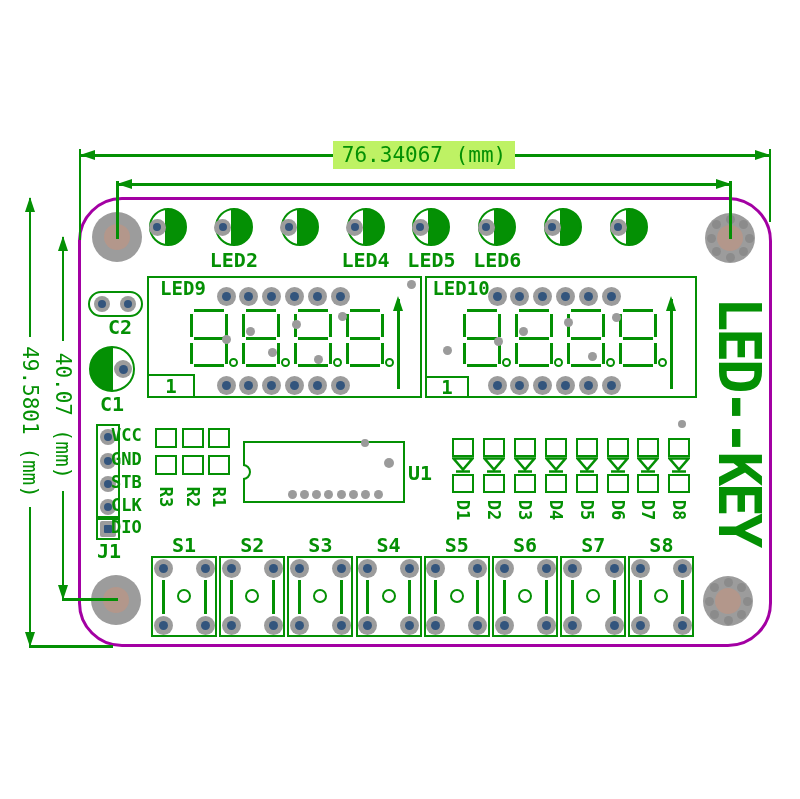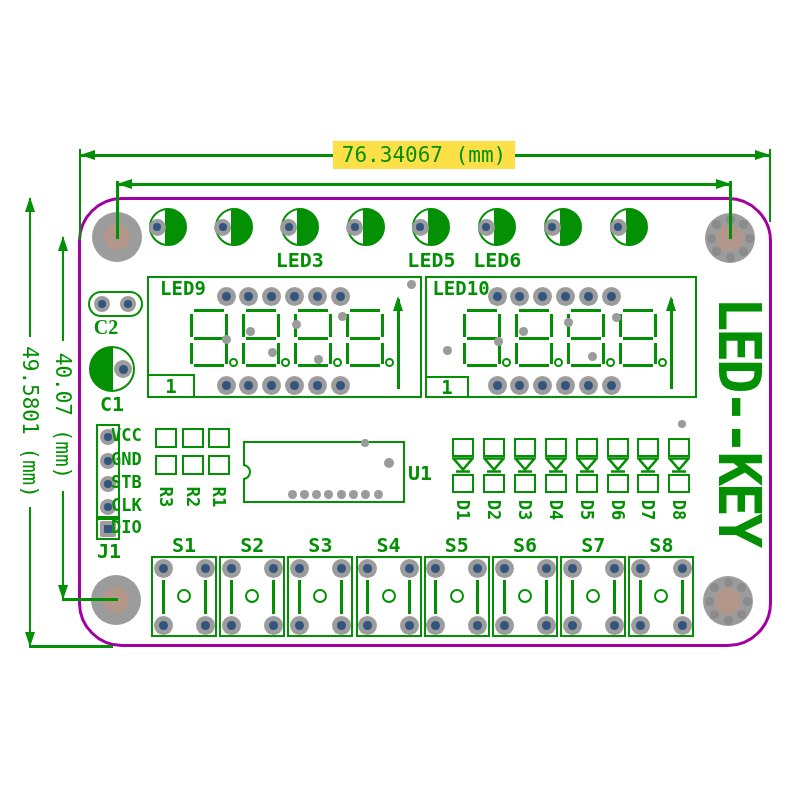--- a/index.html
+++ b/index.html
@@ -45,21 +45,21 @@
       <div class="abs" style="left: 7.06497px; top: 33.935px; width: 9px; height: 9px; background: var(--holedot); border-radius: 50%;"></div>
       <div class="abs" style="left: 1.5px; top: 20.5px; width: 9px; height: 9px; background: var(--holedot); border-radius: 50%;"></div>
       <div class="abs" style="left: 7.06497px; top: 7.06497px; width: 9px; height: 9px; background: var(--holedot); border-radius: 50%;"></div>
       <div class="abs" style="left: 20.5px; top: 1.5px; width: 9px; height: 9px; background: var(--holedot); border-radius: 50%;"></div>
       <div class="abs" style="left: 33.935px; top: 7.06497px; width: 9px; height: 9px; background: var(--holedot); border-radius: 50%;"></div>
       <div class="abs" style="left: 12px; top: 12px; width: 26px; height: 26px; background: var(--holetan); border-radius: 50%;"></div>
     </div>
     <div class="abs gline" style="left: 80px; top: 154px; width: 690px; height: 2.5px;"></div>
     <div class="abs" style="width: 0px; height: 0px; left: 80px; top: 150px; border-top: 5px solid transparent; border-bottom: 5px solid transparent; border-right: 15px solid var(--green);"></div>
     <div class="abs" style="width: 0px; height: 0px; left: 755px; top: 150px; border-top: 5px solid transparent; border-bottom: 5px solid transparent; border-left: 15px solid var(--green);"></div>
-    <div class="abs dim ctr" style="left: 333px; top: 141px; width: 182px; height: 28px; line-height: 28px; font-size: 21px; background: #fde047; text-align: center;">76.34067 (mm)</div>
+    <div class="abs dim ctr" style="left: 333px; top: 141px; width: 182px; height: 28px; line-height: 28px; font-size: 21px; background: #bef264; text-align: center;">76.34067 (mm)</div>
     <div class="abs gline" style="left: 117px; top: 183px; width: 614px; height: 2.5px;"></div>
     <div class="abs" style="width: 0px; height: 0px; left: 117px; top: 179px; border-top: 5px solid transparent; border-bottom: 5px solid transparent; border-right: 15px solid var(--green);"></div>
     <div class="abs" style="width: 0px; height: 0px; left: 716px; top: 179px; border-top: 5px solid transparent; border-bottom: 5px solid transparent; border-left: 15px solid var(--green);"></div>
     <div class="abs gline" style="left: 78.5px; top: 149px; width: 2.5px; height: 91px;"></div>
     <div class="abs gline" style="left: 768.5px; top: 149px; width: 2.5px; height: 73px;"></div>
     <div class="abs gline" style="left: 116px; top: 181px; width: 2.5px; height: 58px;"></div>
     <div class="abs gline" style="left: 729px; top: 181px; width: 2.5px; height: 58px;"></div>
     <div class="abs gline" style="left: 28.5px; top: 198px; width: 2.5px; height: 448px;"></div>
     <div class="abs" style="width: 0px; height: 0px; left: 24.5px; top: 197px; border-left: 5px solid transparent; border-right: 5px solid transparent; border-bottom: 15px solid var(--green);"></div>
     <div class="abs" style="width: 0px; height: 0px; left: 24.5px; top: 632px; border-left: 5px solid transparent; border-right: 5px solid transparent; border-top: 15px solid var(--green);"></div>
@@ -71,29 +71,30 @@
     <div class="abs dim ctr" style="left: -12px; top: 402px; width: 150px; height: 28px; line-height: 28px; font-size: 21px; background: rgb(255, 255, 255); transform: rotate(90deg);">40.07 (mm)</div>
     <div class="abs gline" style="left: 62px; top: 597.5px; width: 56px; height: 3px;"></div>
     <div class="abs" style="left: 149px; top: 208px; width: 38px; height: 38px; border: 2px solid var(--green); border-radius: 50%; background: linear-gradient(90deg,#fff 0 42%,var(--green) 42%);"></div>
     <div class="abs" style="left: 148.5px; top: 218.5px; width: 17px; height: 17px; background: var(--padgray); border-radius: 50%;">
       <div class="abs" style="left: 4.5px; top: 4.5px; width: 8px; height: 8px; background: var(--padblue); border-radius: 50%;"></div>
     </div>
     <div class="abs" style="left: 214.86px; top: 208px; width: 38px; height: 38px; border: 2px solid var(--green); border-radius: 50%; background: linear-gradient(90deg,#fff 0 42%,var(--green) 42%);"></div>
     <div class="abs" style="left: 214.36px; top: 218.5px; width: 17px; height: 17px; background: var(--padgray); border-radius: 50%;">
       <div class="abs" style="left: 4.5px; top: 4.5px; width: 8px; height: 8px; background: var(--padblue); border-radius: 50%;"></div>
     </div>
+    <div class="abs gl ctr" style="left: 158.86px; top: 247px; width: 150px; height: 26px; line-height: 26px; font-size: 20px;">LED2</div>
     <div class="abs" style="left: 280.72px; top: 208px; width: 38px; height: 38px; border: 2px solid var(--green); border-radius: 50%; background: linear-gradient(90deg,#fff 0 42%,var(--green) 42%);"></div>
     <div class="abs" style="left: 280.22px; top: 218.5px; width: 17px; height: 17px; background: var(--padgray); border-radius: 50%;">
       <div class="abs" style="left: 4.5px; top: 4.5px; width: 8px; height: 8px; background: var(--padblue); border-radius: 50%;"></div>
     </div>
-    <div class="abs gl ctr" style="left: 224.72px; top: 247px; width: 150px; height: 26px; line-height: 26px; font-size: 20px;">LED3</div>
     <div class="abs" style="left: 346.58px; top: 208px; width: 38px; height: 38px; border: 2px solid var(--green); border-radius: 50%; background: linear-gradient(90deg,#fff 0 42%,var(--green) 42%);"></div>
     <div class="abs" style="left: 346.08px; top: 218.5px; width: 17px; height: 17px; background: var(--padgray); border-radius: 50%;">
       <div class="abs" style="left: 4.5px; top: 4.5px; width: 8px; height: 8px; background: var(--padblue); border-radius: 50%;"></div>
     </div>
+    <div class="abs gl ctr" style="left: 290.58px; top: 247px; width: 150px; height: 26px; line-height: 26px; font-size: 20px;">LED4</div>
     <div class="abs" style="left: 412.44px; top: 208px; width: 38px; height: 38px; border: 2px solid var(--green); border-radius: 50%; background: linear-gradient(90deg,#fff 0 42%,var(--green) 42%);"></div>
     <div class="abs" style="left: 411.94px; top: 218.5px; width: 17px; height: 17px; background: var(--padgray); border-radius: 50%;">
       <div class="abs" style="left: 4.5px; top: 4.5px; width: 8px; height: 8px; background: var(--padblue); border-radius: 50%;"></div>
     </div>
     <div class="abs gl ctr" style="left: 356.44px; top: 247px; width: 150px; height: 26px; line-height: 26px; font-size: 20px;">LED5</div>
     <div class="abs" style="left: 478.3px; top: 208px; width: 38px; height: 38px; border: 2px solid var(--green); border-radius: 50%; background: linear-gradient(90deg,#fff 0 42%,var(--green) 42%);"></div>
     <div class="abs" style="left: 477.8px; top: 218.5px; width: 17px; height: 17px; background: var(--padgray); border-radius: 50%;">
       <div class="abs" style="left: 4.5px; top: 4.5px; width: 8px; height: 8px; background: var(--padblue); border-radius: 50%;"></div>
     </div>
     <div class="abs gl ctr" style="left: 422.3px; top: 247px; width: 150px; height: 26px; line-height: 26px; font-size: 20px;">LED6</div>
@@ -266,21 +267,21 @@
     <div class="abs" style="left: 563.5px; top: 317.5px; width: 9px; height: 9px; background: var(--via); border-radius: 50%;"></div>
     <div class="abs" style="left: 587.5px; top: 351.5px; width: 9px; height: 9px; background: var(--via); border-radius: 50%;"></div>
     <div class="abs" style="left: 611.5px; top: 312.5px; width: 9px; height: 9px; background: var(--via); border-radius: 50%;"></div>
     <div class="abs" style="left: 88px; top: 291px; width: 55px; height: 26px; border: 2.5px solid var(--green); border-radius: 13px;"></div>
     <div class="abs" style="left: 94px; top: 296px; width: 16px; height: 16px; background: var(--padgray); border-radius: 50%;">
       <div class="abs" style="left: 4px; top: 4px; width: 8px; height: 8px; background: var(--padblue); border-radius: 50%;"></div>
     </div>
     <div class="abs" style="left: 120px; top: 296px; width: 16px; height: 16px; background: var(--padgray); border-radius: 50%;">
       <div class="abs" style="left: 4px; top: 4px; width: 8px; height: 8px; background: var(--padblue); border-radius: 50%;"></div>
     </div>
-    <div class="abs gl ctr" style="left: 76px; top: 314px; width: 60px; height: 26px; line-height: 26px; font-size: 20px; font-family: Liberation Serif, serif;">C2</div>
+    <div class="abs gl ctr" style="left: 90px; top: 314px; width: 60px; height: 26px; line-height: 26px; font-size: 20px;">C2</div>
     <div class="abs" style="left: 89px; top: 346px; width: 46px; height: 46px; border: 2.5px solid var(--green); border-radius: 50%; background: linear-gradient(90deg,var(--green) 0 52%,#fff 52%);"></div>
     <div class="abs" style="left: 114px; top: 360px; width: 18px; height: 18px; background: var(--padgray); border-radius: 50%;">
       <div class="abs" style="left: 4.5px; top: 4.5px; width: 9px; height: 9px; background: var(--padblue); border-radius: 50%;"></div>
     </div>
     <div class="abs gl ctr" style="left: 82px; top: 391px; width: 60px; height: 26px; line-height: 26px; font-size: 20px;">C1</div>
     <div class="abs grect" style="left: 96px; top: 424px; width: 24px; height: 94px; border: 2.5px solid var(--green);"></div>
     <div class="abs grect" style="left: 96px; top: 518px; width: 24px; height: 22px; border: 2.5px solid var(--green);"></div>
     <div class="abs" style="left: 100px; top: 429px; width: 16px; height: 16px; background: var(--padgray); border-radius: 50%;">
       <div class="abs" style="left: 4px; top: 4px; width: 8px; height: 8px; background: var(--padblue); border-radius: 50%;"></div>
     </div>

